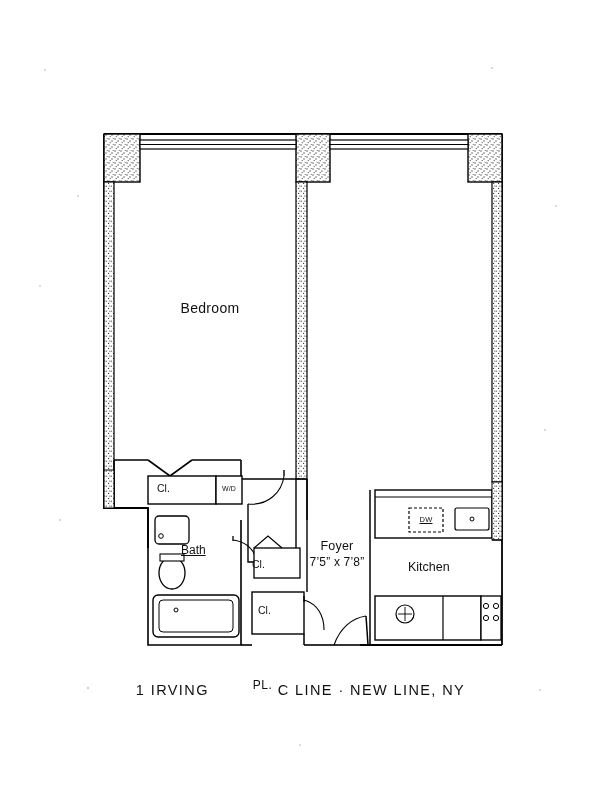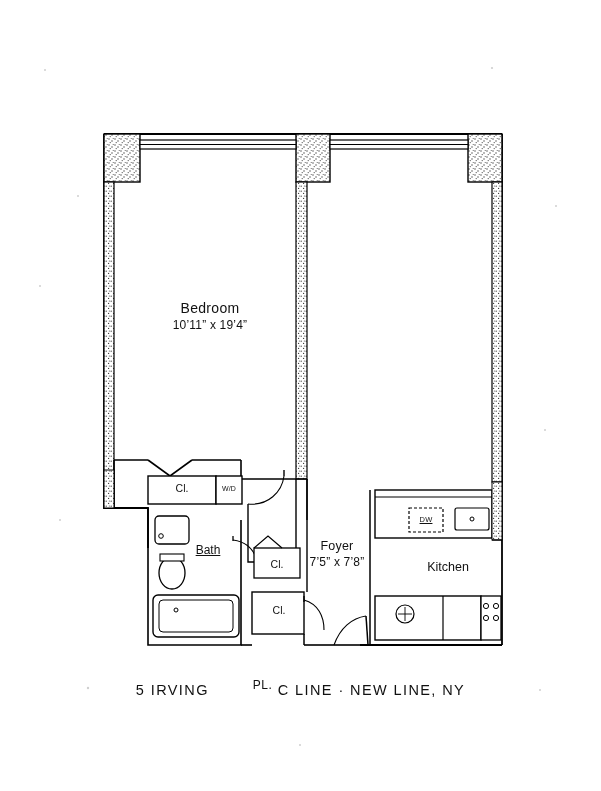--- a/index.html
+++ b/index.html
@@ -40,21 +40,20 @@
     white-space: nowrap;
   }
   .roomlabel .dims {
     font-size: 12px;
     letter-spacing: .2px;
     white-space: nowrap;
   }
   .smalllabel {
     position: absolute;
     font-size: 10.5px;
-    text-align: center;
     white-space: nowrap;
     color: #111111;
   }
   .tinylabel {
     position: absolute;
     font-size: 7px;
     text-align: center;
     white-space: nowrap;
     color: #111111;
     letter-spacing: .2px;
@@ -223,21 +222,20 @@
       <circle cx="496" cy="618" r="2.6" fill="#fff" stroke="#000" stroke-width="1"></circle>
 
       <rect x="492" y="482" width="10" height="58" fill="url(#stipple2)" stroke="#000" stroke-width="1"></rect>
       <path d="M492 540 L502 540" stroke-width="1.2"></path>
 
     </g>
   </svg>
 
   <div class="roomlabel" style="left:120px; top:300px; width:180px;">
     <div class="name">Bedroom</div>
-    <div class="dims">10’11” x 19’4”</div>
   </div>
 
 
   <div class="roomlabel" style="left:282px; top:539px; width:110px;">
     <div class="dims" style="font-size:12.5px;">Foyer</div>
     <div class="dims">7’5” x 7’8”</div>
   </div>
 
   <div class="smalllabel" style="left:408px; top:560px; width:80px; font-size:12.5px;">Kitchen</div>
 
@@ -247,19 +245,19 @@
 
   <div class="smalllabel" style="left:252px; top:558px; width:50px;">Cl.</div>
 
   <div class="smalllabel" style="left:258px; top:604px; width:42px;">Cl.</div>
 
   <div class="tinylabel" style="left:215px; top:485px; width:28px;">W/D</div>
 
   <div class="tinylabel" style="left:409px; top:515px; width:34px; font-size:7.5px;text-decoration:underline;">DW</div>
 
   <div id="caption">
-    <span>5 IRVING</span><span class="sup">PL.</span>
+    <span>1 IRVING</span><span class="sup">PL.</span>
     <span>C LINE</span>
     <span class="dot">·</span>
     <span>NEW LINE, NY</span>
   </div>
 
 </div>
 
 </body></html>

